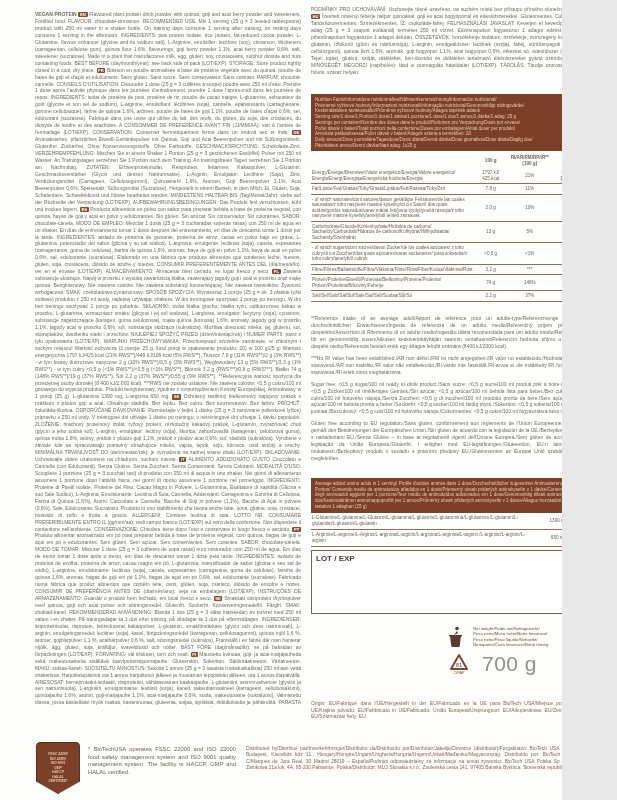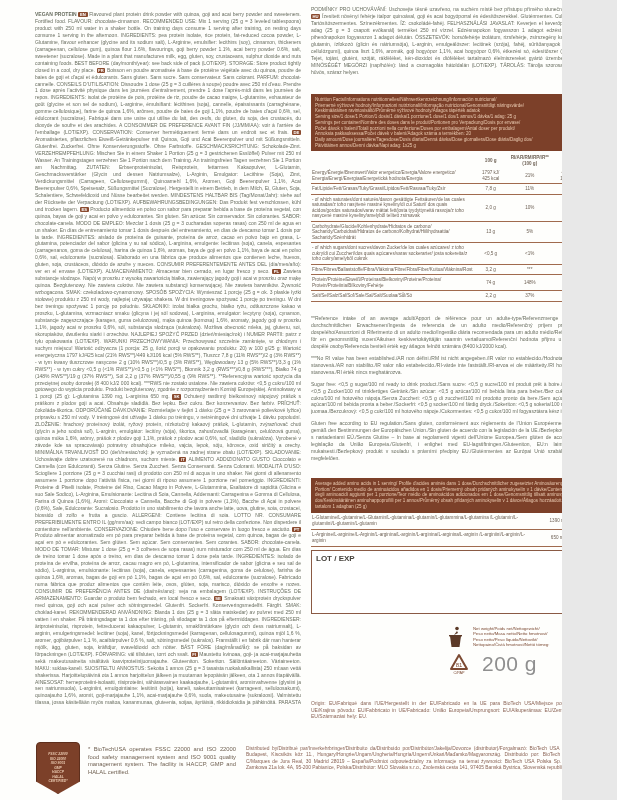--- a/index.html
+++ b/index.html
@@ -208,21 +208,21 @@
 Nettopaino/Čistá hmotnost/Nettó tömeg:</div>
     </div>
     <div class="nw-bottom">
       <div class="recycle">
         <svg class="tri" width="20" height="18" viewBox="0 0 20 18">
           <path d="M10 2 L18 16 H2 Z" fill="none" stroke="#7c4a33" stroke-width="2" stroke-linejoin="round"></path>
           <text x="10" y="14" font-size="6" fill="#7c4a33" text-anchor="middle" font-family="Liberation Sans, sans-serif">81</text>
         </svg>
         <div class="mat">C/PAP</div>
       </div>
-      <div class="nw-value">200 g</div>
+      <div class="nw-value">700 g</div>
     </div>
   </div>
 
   <div class="origin">Origin: EU/Fabriqué dans l'UE/Hergestellt in der EU/Fabricado en la UE para BioTech USA/Miejsce pochodzenia: UE/Krajina pôvodu: EU/Fabbricato in UE/Fabricado: União Europeia/Ursprungsort: EU/Alkuperämaa: EU/Země původu: EU/Származási hely: EU.</div>
 
   <div class="shield">
     <span>FSSC 22000
 ISO 22000
 ISO 9001
 GMP

